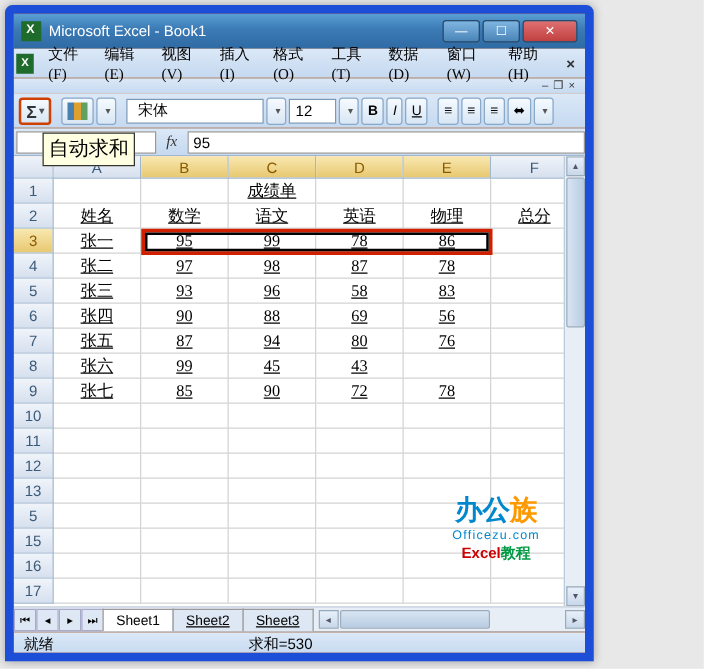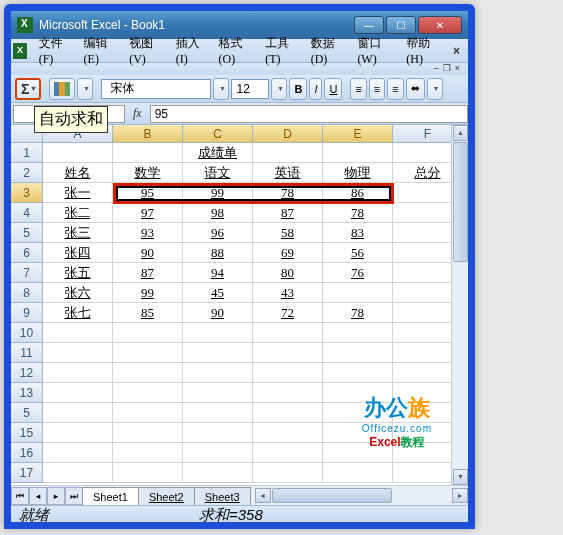--- a/index.html
+++ b/index.html
@@ -55,21 +55,21 @@
 .scroll-v .thumb { position: absolute; top: 17px; width: 15px; height: 120px; left: 1px; background: linear-gradient(to right,#d8e4f2,#b8cce2); border: 1px solid #9ab; border-radius: 2px; }
 .scroll-v .abtn { position: absolute; width: 15px; height: 16px; left: 1px; background: linear-gradient(#e8f0fa,#c8d8ea); border: 1px solid #9ab; font-size: 8px; text-align: center; line-height: 14px; color: #556; }
 .tabs-bar { height: 20px; background: #e8eef6; display: flex; align-items: center; border-top: 1px solid #bcd; font-size: 11px; }
 .tab-nav { display: flex; }
 .tab-nav .nbtn { width: 18px; height: 18px; border: 1px solid #aac; background: #dde8f4; text-align: center; font-size: 9px; line-height: 16px; cursor: pointer; }
 .sheet-tab { padding: 0 10px; height: 18px; line-height: 18px; background: #fff; border: 1px solid #999; border-bottom: none; margin-left: -1px; cursor: pointer; font-family: Tahoma, sans-serif; }
 .sheet-tab.inactive { background: #dde8f4; text-decoration: underline; }
 .scroll-h { flex: 1; height: 17px; background: #e8eef6; position: relative; margin-left: 4px; }
 .scroll-h .thumb { position: absolute; left: 17px; height: 15px; width: 120px; top: 1px; background: linear-gradient(#d8e4f2,#b8cce2); border: 1px solid #9ab; border-radius: 2px; }
 .scroll-h .abtn { position: absolute; height: 15px; width: 16px; top: 1px; background: linear-gradient(#e8f0fa,#c8d8ea); border: 1px solid #9ab; font-size: 8px; text-align: center; line-height: 13px; color: #556; }
-.statusbar { height: 20px; background: linear-gradient(#dbe8f7,#c5d9f0); display: flex; align-items: center; font-size: 15px; padding: 0 8px; border-top: 1px solid #a0b8d0; font-style: italic; }
+.statusbar { height: 20px; background: linear-gradient(#dbe8f7,#c5d9f0); display: flex; align-items: center; font-size: 12px; padding: 0 8px; border-top: 1px solid #a0b8d0; }
 .statusbar .s1 { width: 180px; }
 </style>
 </head>
 <body>
 
 <div class="window">
   <div class="titlebar">
     <span class="app-icon"></span>
     <span class="title">Microsoft Excel - Book1</span>
     <div class="win-btns">
@@ -360,15 +360,15 @@
     <div class="sheet-tab inactive">Sheet3</div>
     <div class="scroll-h">
       <div class="abtn" style="left:0">◂</div>
       <div class="thumb"></div>
       <div class="abtn" style="right:0">▸</div>
     </div>
   </div>
 
   <div class="statusbar">
     <span class="s1">就绪</span>
-    <span>求和=358</span>
+    <span>求和=530</span>
   </div>
 </div>
 
 </body></html>

